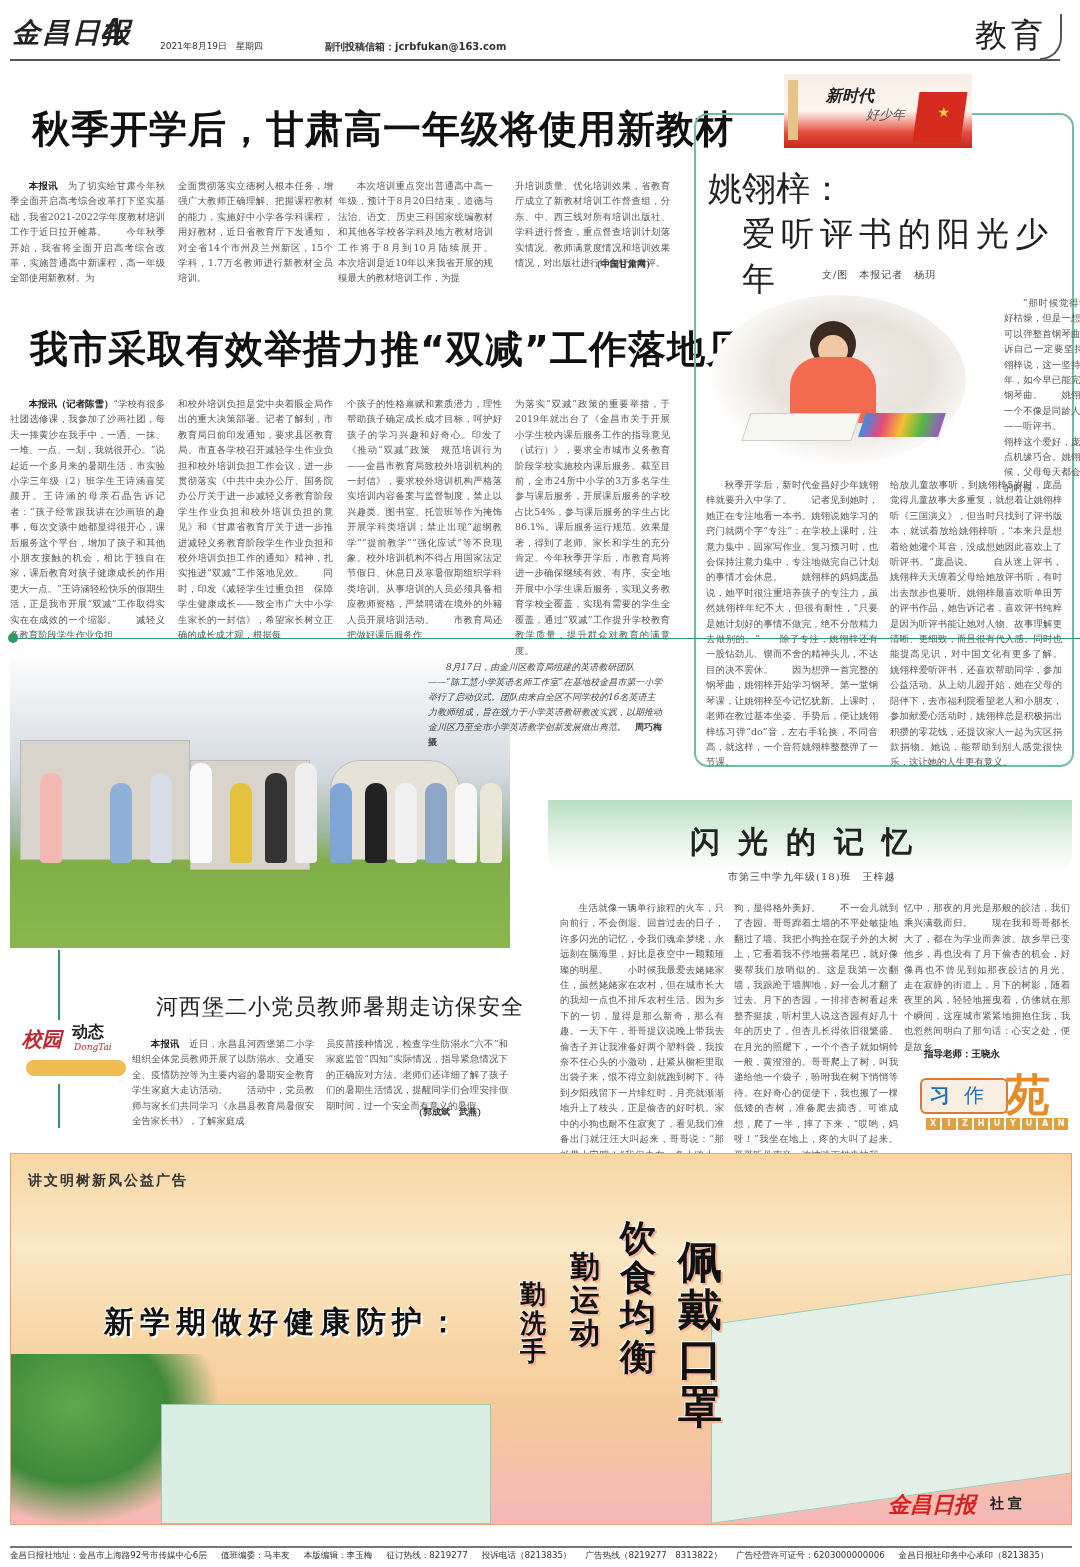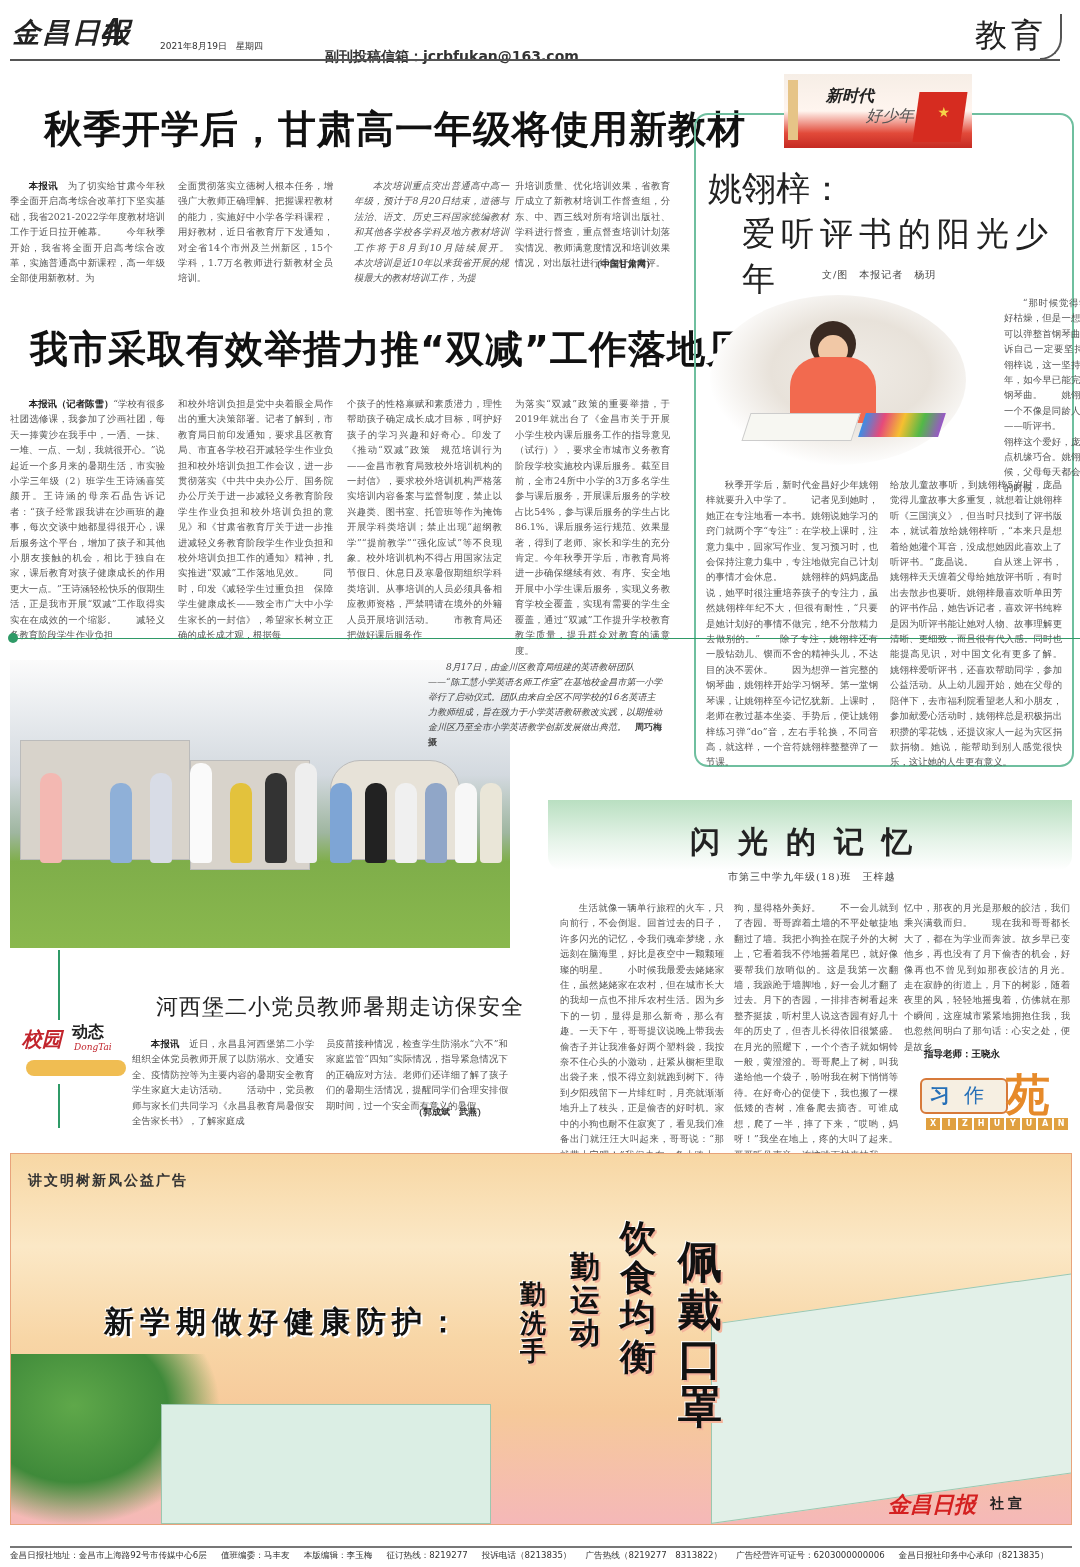--- a/index.html
+++ b/index.html
@@ -1,32 +1,32 @@
 <!DOCTYPE html>
 <html><head>
 <meta charset="utf-8">
 <style>
 *{box-sizing:border-box;margin:0;padding:0}
 body{width:1080px;height:1567px;background:#fff;position:relative;overflow:hidden;font-family:"DejaVu Serif",serif;color:#333}
 .abs{position:absolute}
 .masthead-logo{left:12px;top:14px;font-family:"DejaVu Serif",serif;font-size:28px;font-style:italic;font-weight:bold;color:#222;letter-spacing:2px}
 .page-num{left:100px;top:10px;font-family:"DejaVu Sans",sans-serif;font-size:38px;color:#222}
 .date{left:160px;top:40px;font-family:"DejaVu Sans",sans-serif;font-size:9px;color:#333}
-.email{left:325px;top:48px;font-family:"DejaVu Sans",sans-serif;font-size:14px;color:#333;font-weight:bold}
+.email{left:325px;top:40px;font-family:"DejaVu Sans",sans-serif;font-size:10px;color:#333;font-weight:bold}
 .section{left:975px;top:14px;font-family:"DejaVu Sans",sans-serif;font-size:32px;color:#222;letter-spacing:4px}
 .header-rule{left:10px;top:59px;width:1050px;height:2px;background:#555}
 .header-curve{left:1040px;top:14px;width:22px;height:46px;border-right:2px solid #555;border-bottom:2px solid #555;border-bottom-right-radius:22px}
 .h1{font-family:"DejaVu Sans",sans-serif;font-weight:bold;color:#111;font-size:38px;letter-spacing:1px;white-space:nowrap}
 .col{font-size:9.4px;line-height:15.4px;color:#555;text-align:justify;text-indent:2em}
 .col b{color:#222}
 .src{text-align:right;font-family:"DejaVu Sans",sans-serif;font-weight:bold;color:#333;font-size:9px}
 .box{border:2px solid #6fbf9f;border-radius:14px}
 .banner-new{left:784px;top:74px;width:188px;height:74px;background:linear-gradient(180deg,#f6eee6 0%,#fff5ef 50%,#e24a3a 80%,#c52a22 100%);overflow:hidden}
 .banner-new .t1{position:absolute;left:42px;top:12px;font-size:16px;font-weight:bold;color:#222;font-style:italic}
-.banner-new .t2{position:absolute;left:82px;top:32px;font-size:16px;color:#555;font-style:italic}
+.banner-new .t2{position:absolute;left:82px;top:32px;font-size:13px;color:#555;font-style:italic}
 .banner-new .flag{position:absolute;right:8px;top:18px;width:48px;height:50px;background:#d62c20;transform:skewX(-8deg)}
 .banner-new .star{position:absolute;right:22px;top:30px;color:#f6d248;font-size:14px}
 .banner-new .pillar{position:absolute;left:4px;top:6px;width:10px;height:60px;background:#e6c487}
 .yao-title{left:708px;top:166px;font-family:"DejaVu Sans",sans-serif;font-size:34px;color:#222}
 .yao-sub{left:742px;top:212px;font-family:"DejaVu Serif",serif;font-size:33px;color:#222;letter-spacing:6px}
 .byline{font-size:10px;color:#444;letter-spacing:1px}
 .girl-photo{left:710px;top:295px;width:256px;height:170px;border-radius:50%;background:radial-gradient(ellipse at 55% 45%,#f0ece6 0%,#e8e2da 40%,#fff 72%)}
 .girl-photo .shirt{position:absolute;left:80px;top:62px;width:86px;height:66px;background:#f26a4f;border-radius:30px 30px 10px 10px}
 .girl-photo .head{position:absolute;left:100px;top:26px;width:46px;height:46px;background:#3a2a22;border-radius:50%}
 .girl-photo .face{position:absolute;left:108px;top:40px;width:30px;height:30px;background:#f1c8a6;border-radius:50%}
@@ -69,24 +69,24 @@
 <body>
 
 <div class="abs masthead-logo">金昌日报</div>
 <div class="abs page-num">4</div>
 <div class="abs date">2021年8月19日　星期四</div>
 <div class="abs email">副刊投稿信箱：jcrbfukan@163.com</div>
 <div class="abs section">教育</div>
 <div class="abs header-rule"></div>
 <div class="abs header-curve"></div>
 
-<div class="abs h1" style="left:32px;top:104px;margin-left:12px;">秋季开学后，甘肃高一年级将使用新教材</div>
+<div class="abs h1" style="left:32px;top:104px;">秋季开学后，甘肃高一年级将使用新教材</div>
 <div class="abs col" style="left:10px;top:178px;width:155px;"><b>本报讯</b>　<span>为了切实给甘肃今年秋季全面开启高考综合改革打下坚实基础，我省2021-2022学年度教材培训工作于近日拉开帷幕。　　今年秋季开始，我省将全面开启高考综合改革，实施普通高中新课程，高一年级全部使用新教材。为</span></div>
 <div class="abs col" style="left:178px;top:178px;width:155px;text-indent:0">全面贯彻落实立德树人根本任务，增强广大教师正确理解、把握课程教材的能力，实施好中小学各学科课程，用好教材，近日省教育厅下发通知，对全省14个市州及兰州新区，15个学科，1.7万名教师进行新教材全员培训。</div>
-<div class="abs col" style="left:354px;top:178px;width:155px;font-style:italic;">本次培训重点突出普通高中高一年级，预计于8月20日结束，道德与法治、语文、历史三科国家统编教材和其他各学校各学科及地方教材培训工作将于8月到10月陆续展开。　　本次培训是近10年以来我省开展的规模最大的教材培训工作，为提</div>
+<div class="abs col" style="left:338px;top:178px;width:155px;">本次培训重点突出普通高中高一年级，预计于8月20日结束，道德与法治、语文、历史三科国家统编教材和其他各学校各学科及地方教材培训工作将于8月到10月陆续展开。　　本次培训是近10年以来我省开展的规模最大的教材培训工作，为提</div>
 <div class="abs col" style="left:515px;top:178px;width:155px;text-indent:0">升培训质量、优化培训效果，省教育厅成立了新教材培训工作督查组，分东、中、西三线对所有培训出版社、学科进行督查，重点督查培训计划落实情况、教师满意度情况和培训效果情况，对出版社进行综合打分考评。</div>
 <div class="abs src" style="left:515px;top:258px;width:140px;">（中国甘肃网）</div>
 
 <div class="abs h1" style="left:30px;top:324px;">我市采取有效举措力推“双减”工作落地见效</div>
 <div class="abs col" style="left:10px;top:396px;width:155px;"><b>本报讯（记者陈雪）</b><span>“学校有很多社团选修课，我参加了沙画社团，每天一捧黄沙在我手中，一洒、一抹、一堆、一点、一划，我就很开心。”说起近一个多月来的暑期生活，市实验小学三年级（2）班学生王诗涵喜笑颜开。王诗涵的母亲石晶告诉记者：“孩子经常跟我讲在沙画班的趣事，每次交谈中她都显得很开心，课后服务这个平台，增加了孩子和其他小朋友接触的机会，相比于独自在家，课后教育对孩子健康成长的作用更大一点。”王诗涵轻松快乐的假期生活，正是我市开展“双减”工作取得实实在在成效的一个缩影。　　减轻义务教育阶段学生作业负担</span></div>
 <div class="abs col" style="left:178px;top:396px;width:155px;text-indent:0">和校外培训负担是党中央着眼全局作出的重大决策部署。记者了解到，市教育局日前印发通知，要求县区教育局、市直各学校召开减轻学生作业负担和校外培训负担工作会议，进一步贯彻落实《中共中央办公厅、国务院办公厅关于进一步减轻义务教育阶段学生作业负担和校外培训负担的意见》和《甘肃省教育厅关于进一步推进减轻义务教育阶段学生作业负担和校外培训负担工作的通知》精神，扎实推进“双减”工作落地见效。　　同时，印发《减轻学生过重负担　保障学生健康成长——致全市广大中小学生家长的一封信》，希望家长树立正确的成长成才观，根据每</div>
 <div class="abs col" style="left:347px;top:396px;width:155px;text-indent:0">个孩子的性格禀赋和素质潜力，理性帮助孩子确定成长成才目标，呵护好孩子的学习兴趣和好奇心。印发了《推动“双减”政策　规范培训行为——金昌市教育局致校外培训机构的一封信》，要求校外培训机构严格落实培训内容备案与监督制度，禁止以兴趣类、图书室、托管班等作为掩饰开展学科类培训；禁止出现“超纲教学”“提前教学”“强化应试”等不良现象。校外培训机构不得占用国家法定节假日、休息日及寒暑假期组织学科类培训。从事培训的人员必须具备相应教师资格，严禁聘请在境外的外籍人员开展培训活动。　　市教育局还把做好课后服务作</div>
 <div class="abs col" style="left:515px;top:396px;width:155px;text-indent:0">为落实“双减”政策的重要举措，于2019年就出台了《金昌市关于开展小学生校内课后服务工作的指导意见（试行）》，要求全市城市义务教育阶段学校实施校内课后服务。截至目前，全市24所中小学的3万多名学生参与课后服务，开展课后服务的学校占比54%，参与课后服务的学生占比86.1%。课后服务运行规范、效果显著，得到了老师、家长和学生的充分肯定。今年秋季开学后，市教育局将进一步确保继续有效、有序、安全地开展中小学生课后服务，实现义务教育学校全覆盖，实现有需要的学生全覆盖，通过“双减”工作提升学校教育教学质量，提升群众对教育的满意度。</div>
 
 <div class="abs box" style="left:694px;top:113px;width:380px;height:654px;"></div>

